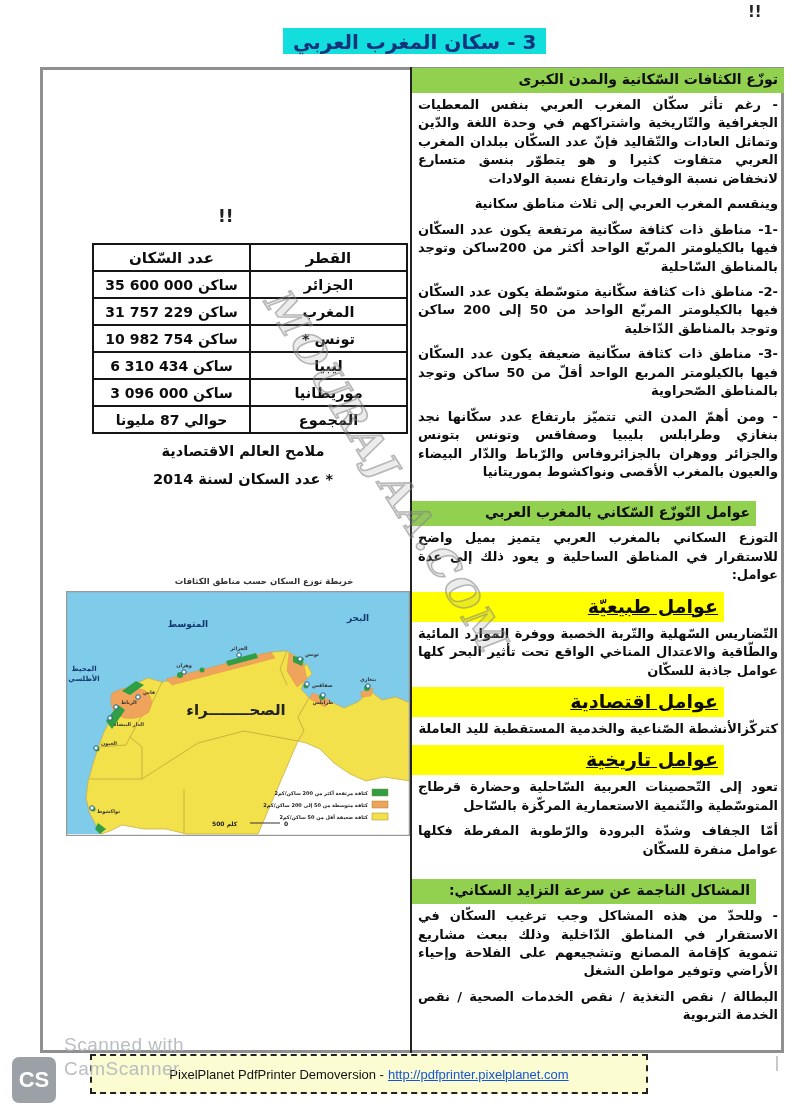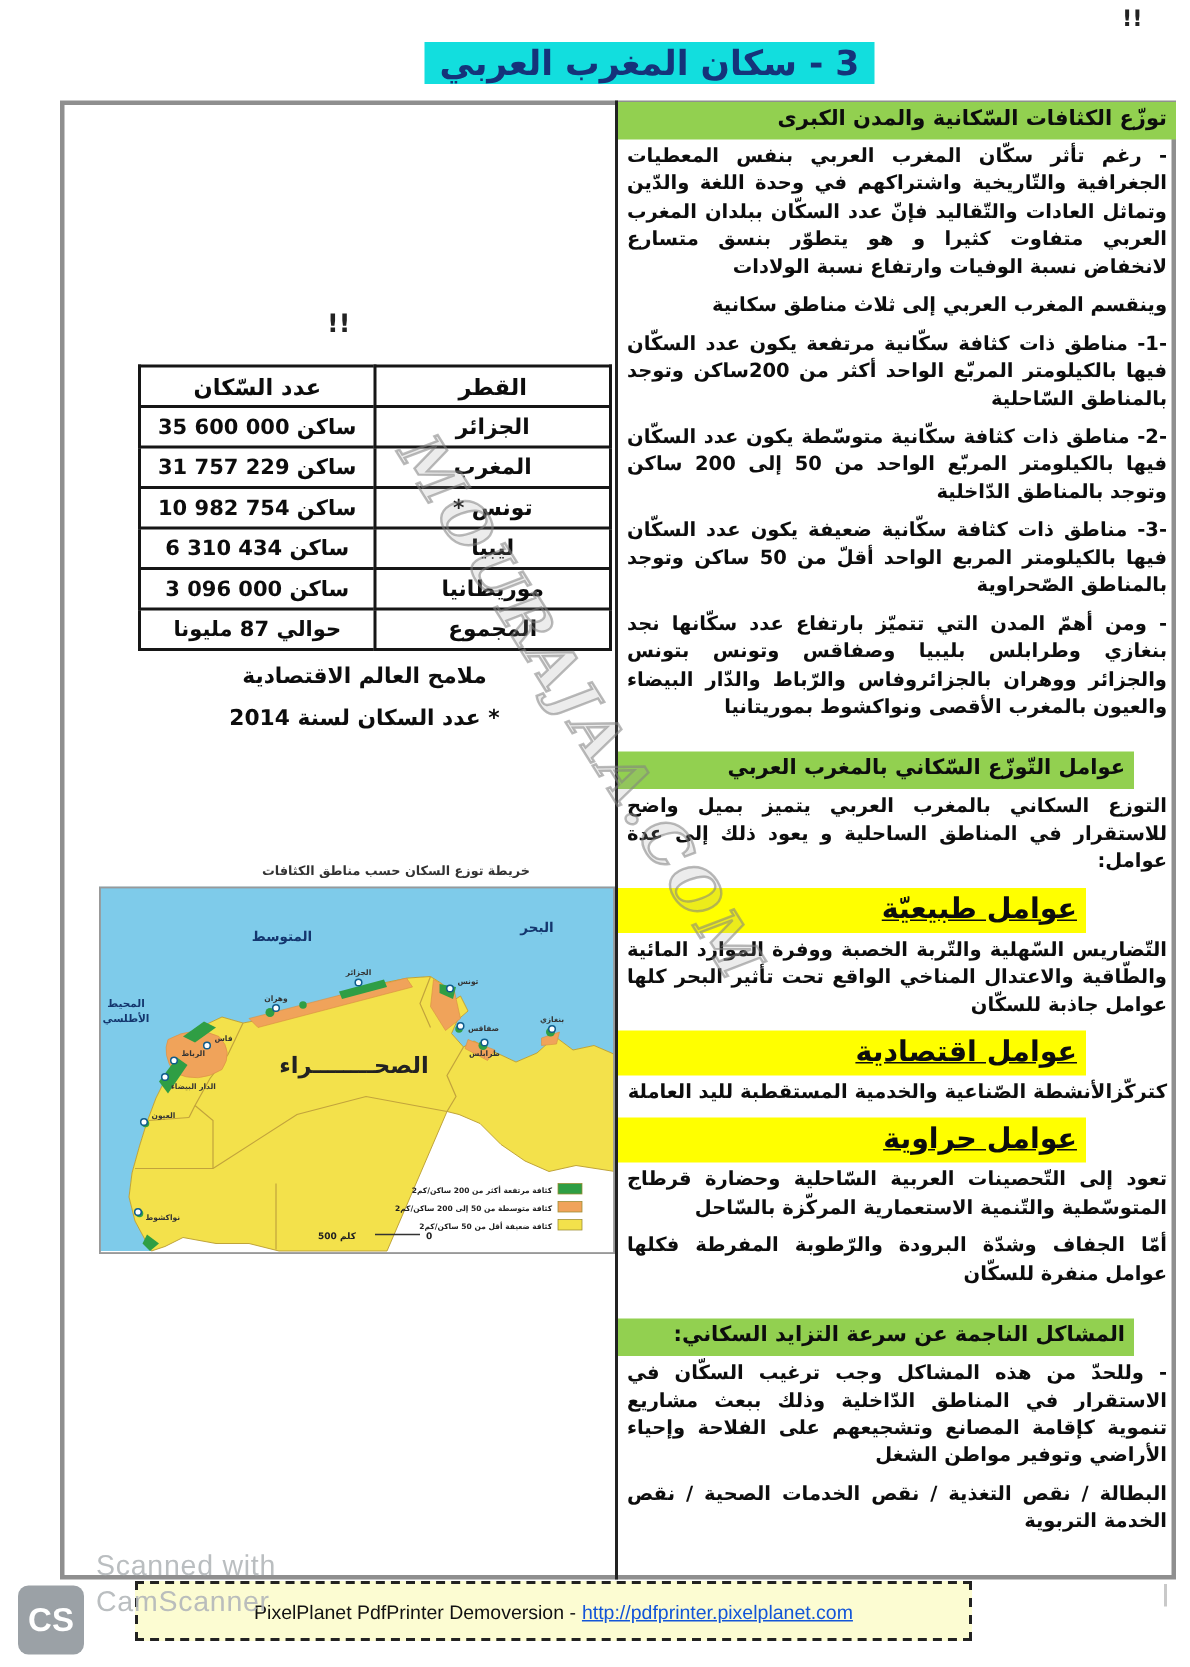--- a/index.html
+++ b/index.html
@@ -5,21 +5,21 @@
   :root{
     --cyan:#12dede; --green:#92d050; --yellow:#ffff00; --sea:#7ecbea; --land:#f3e14b;
     --orange:#f0a35a; --dgreen:#2f9e44; --bannerbg:#fcfcd2; --link:#1355d8;
     --csgrey:#9ba1a6; --scangrey:#b3b7ba;
   }
   html,body{margin:0;padding:0;background:#fff;}
   #page{position:relative;width:793px;height:1111px;background:#fff;overflow:hidden;
         font-family:"DejaVu Sans",sans-serif;color:#0d0d0d;}
   #page > div{position:absolute;}
   .page-title{left:283px;top:28px;background:var(--cyan);color:#15337a;font-weight:bold;
-      font-size:23px;padding:2px 10px 0;direction:rtl;white-space:nowrap;}
+      font-size:20px;padding:2px 10px 0;direction:rtl;white-space:nowrap;}
   .exclaim{font-weight:bold;font-size:15px;color:#222;}
   .exclaim.top-right{left:748px;top:3px;}
   .exclaim.tbl{left:218px;top:206px;font-size:17px;}
   .outer-border{left:40px;top:67px;width:744px;height:986px;border:3px solid #8f8f8f;box-sizing:border-box;}
 
   
   table.pop{position:absolute;left:92px;top:243px;width:316px;border-collapse:collapse;table-layout:fixed;}
   table.pop th,table.pop td{border:2px solid #161616;text-align:center;font-weight:bold;height:25px;padding:0 4px;}
   table.pop th{font-size:15px;}
   td.cell-country{font-size:14.5px;width:150px;}
@@ -197,21 +197,21 @@
       <div class="para">-1- مناطق ذات كثافة سكّانية مرتفعة يكون عدد السكّان فيها بالكيلومتر المربّع الواحد أكثر من 200ساكن وتوجد بالمناطق السّاحلية</div>
       <div class="para">-2- مناطق ذات كثافة سكّانية متوسّطة يكون عدد السكّان فيها بالكيلومتر المربّع الواحد من 50 إلى 200 ساكن وتوجد بالمناطق الدّاخلية</div>
       <div class="para">-3- مناطق ذات كثافة سكّانية ضعيفة يكون عدد السكّان فيها بالكيلومتر المربع الواحد أقلّ من 50 ساكن وتوجد بالمناطق الصّحراوية</div>
       <div class="para">- ومن أهمّ المدن التي تتميّز بارتفاع عدد سكّانها نجد بنغازي وطرابلس بليبيا وصفاقس وتونس بتونس والجزائر ووهران بالجزائروفاس والرّباط والدّار البيضاء والعيون بالمغرب الأقصى ونواكشوط بموريتانيا</div>
       <div class="hdr hdr-green hdr-part">عوامل التّوزّع السّكاني بالمغرب العربي</div>
       <div class="para">التوزع السكاني بالمغرب العربي يتميز بميل واضح للاستقرار في المناطق الساحلية و يعود ذلك إلى عدة عوامل:</div>
       <div class="hdr hdr-yellow">عوامل طبيعيّة</div>
       <div class="para">التّضاريس السّهلية والتّربة الخصبة ووفرة الموارد المائية والطّاقية والاعتدال المناخي الواقع تحت تأثير البحر كلها عوامل جاذبة للسكّان</div>
       <div class="hdr hdr-yellow">عوامل اقتصادية</div>
       <div class="para">كتركّزالأنشطة الصّناعية والخدمية المستقطبة لليد العاملة</div>
-      <div class="hdr hdr-yellow">عوامل حراوية</div>
+      <div class="hdr hdr-yellow">عوامل تاريخية</div>
       <div class="para">تعود إلى التّحصينات العربية السّاحلية وحضارة قرطاج المتوسّطية والتّنمية الاستعمارية المركّزة بالسّاحل</div>
       <div class="para">أمّا الجفاف وشدّة البرودة والرّطوبة المفرطة فكلها عوامل منفرة للسكّان</div>
       <div class="hdr hdr-green hdr-part">المشاكل الناجمة عن سرعة التزايد السكاني:</div>
       <div class="para">- وللحدّ من هذه المشاكل وجب ترغيب السكّان في الاستقرار في المناطق الدّاخلية وذلك ببعث مشاريع تنموية كإقامة المصانع وتشجيعهم على الفلاحة وإحياء الأراضي وتوفير مواطن الشغل</div>
       <div class="para">البطالة /   نقص التغذية  /  نقص الخدمات الصحية  / نقص الخدمة التربوية</div>
     </div>
 
   <div class="watermark">MOURAJAA.COM</div>
 
   <div class="demo-banner">

